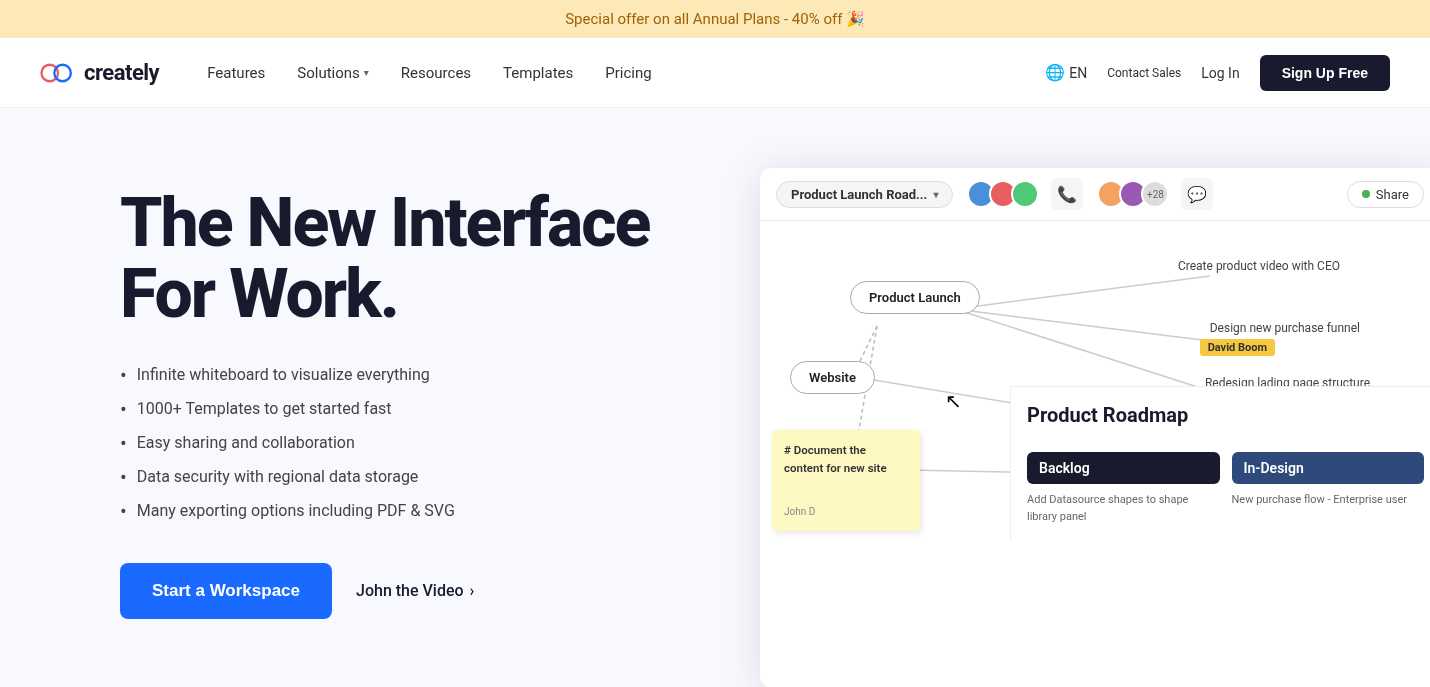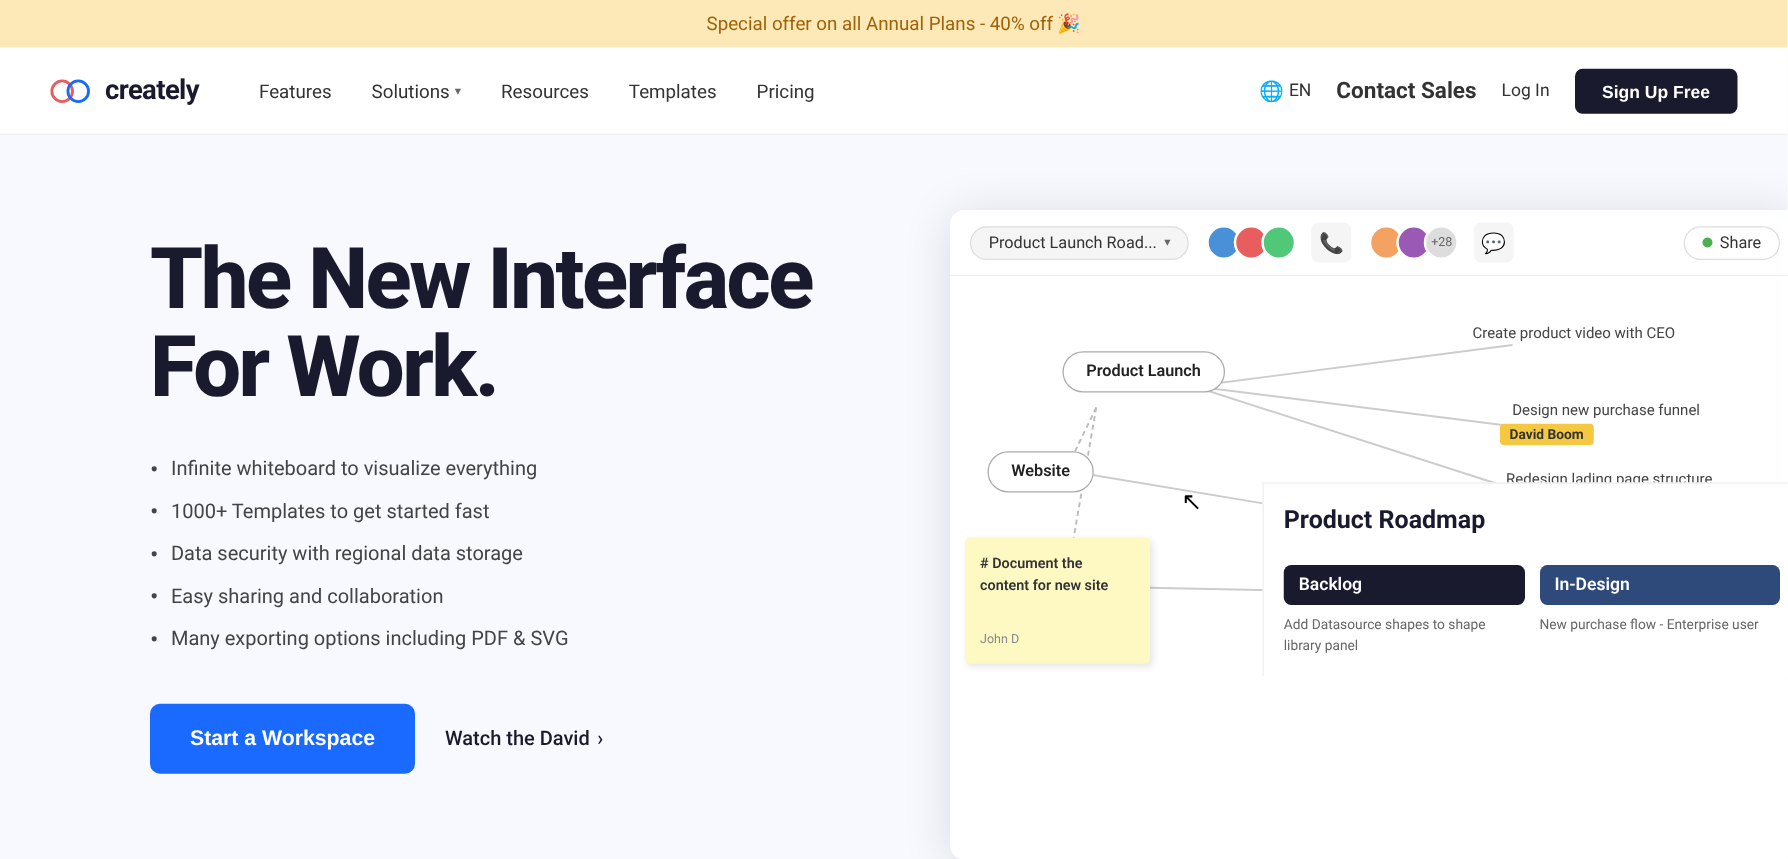--- a/index.html
+++ b/index.html
@@ -64,25 +64,24 @@
     }
     .lang-btn {
       display: flex;
       align-items: center;
       gap: 4px;
       font-size: 14px;
       color: #333;
       cursor: pointer;
     }
     .contact-sales {
-      font-size: 18px;
+      font-size: 12px;
       color: #333;
       text-decoration: none;
       cursor: pointer;
-      font-weight: bold;
     }
     .login-btn {
       font-size: 14px;
       color: #333;
       text-decoration: none;
       cursor: pointer;
     }
     .signup-btn {
       background: #1a1a2e;
       color: #fff;
@@ -184,20 +183,21 @@
     .mockup-title-pill {
       background: #f5f5f5;
       border: 1px solid #ddd;
       border-radius: 20px;
       padding: 5px 14px;
       font-size: 13px;
       color: #333;
       display: flex;
       align-items: center;
       gap: 6px;
+      font-weight: bold;
     }
     .avatar-group {
       display: flex;
       margin-left: 8px;
     }
     .avatar {
       width: 28px;
       height: 28px;
       border-radius: 50%;
       border: 2px solid #fff;
@@ -438,28 +438,28 @@
     <button class="signup-btn">Sign Up Free</button>
   </div>
 </nav>
 
 <section class="hero">
   <div class="hero-left">
     <h1 class="hero-title">The New Interface For Work.</h1>
     <ul class="hero-bullets">
       <li>Infinite whiteboard to visualize everything</li>
       <li>1000+ Templates to get started fast</li>
+      <li>Easy sharing and collaboration</li>
       <li>Data security with regional data storage</li>
-      <li>Easy sharing and collaboration</li>
       <li>Many exporting options including PDF &amp; SVG</li>
     </ul>
     <div class="hero-cta">
       <button class="start-btn">Start a Workspace</button>
       <a class="watch-video-link" href="#">
-        <span>Watch the David</span>
+        <span>John the Video</span>
         <span> ›</span>
       </a>
     </div>
   </div>
 
   <div class="hero-right">
     <div class="mockup-container">
 
       <div class="mockup-toolbar">
         <div class="mockup-title-pill">

